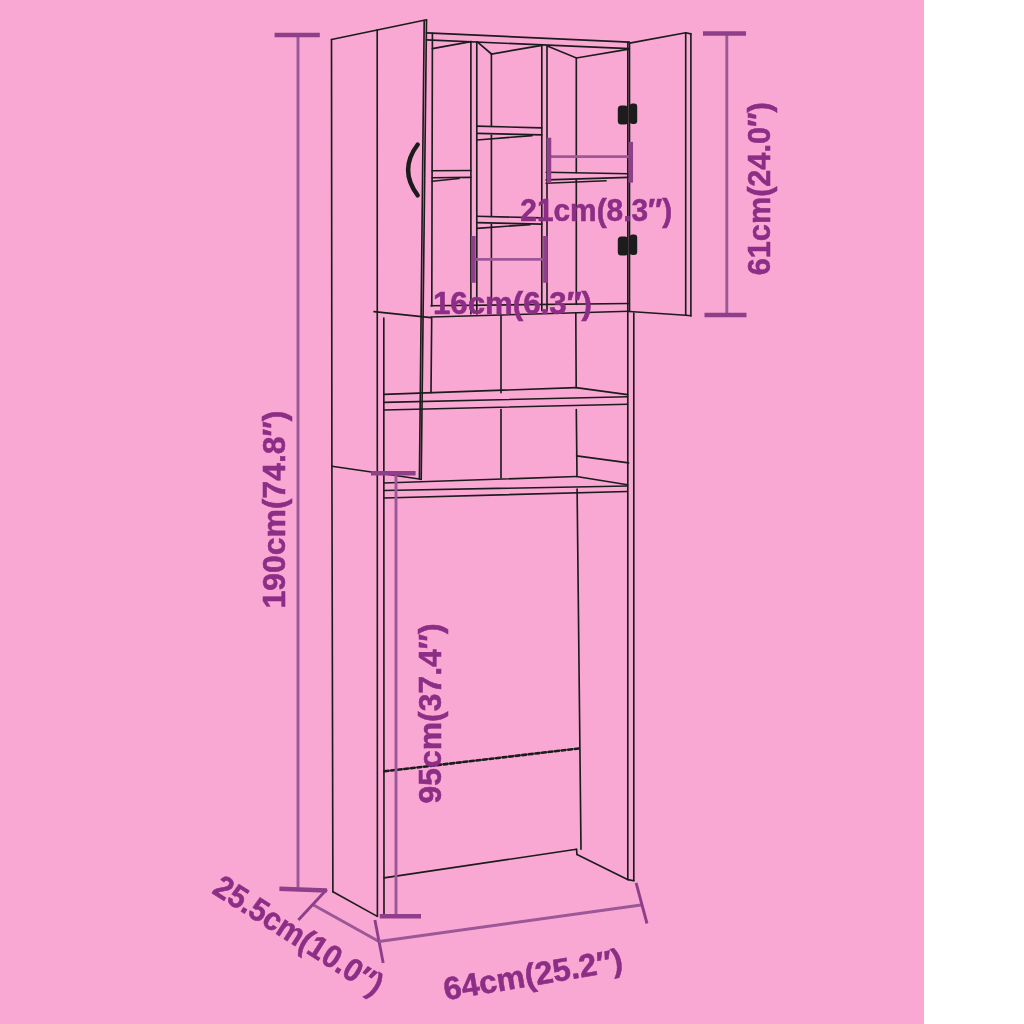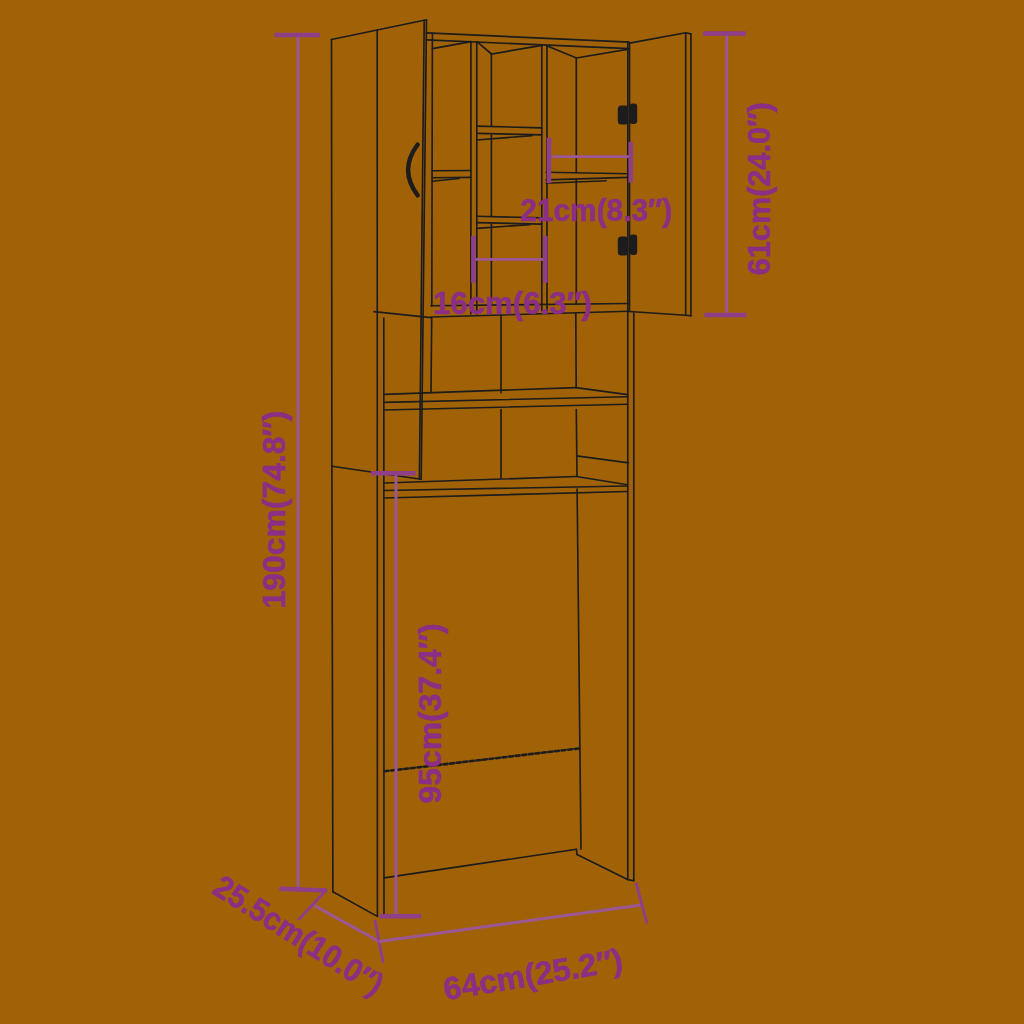--- a/index.html
+++ b/index.html
@@ -1,16 +1,16 @@
 <!DOCTYPE html>
 <html><head>
 <meta charset="utf-8">
 <style>
   html,body{margin:0;padding:0;background:#fff;}
-  .wrap{width:1024px;height:1024px;position:relative;background:#a16207;}
+  .wrap{width:924px;height:1024px;position:relative;background:#f9a8d4;}
   text{font-family:"Liberation Sans",sans-serif;font-weight:bold;fill:#8c2d86;stroke:#8c2d86;stroke-width:0.55;}
 </style>
 </head>
 <body>
 <div class="wrap">
 <svg width="1024" height="1024" viewBox="0 0 1024 1024" xmlns="http://www.w3.org/2000/svg">
 <g stroke="#1c1c1c" stroke-width="1.65" fill="none" stroke-linecap="round">
 
   <g>
     <path d="M331.5,39.5 L426.5,19.8"></path>

